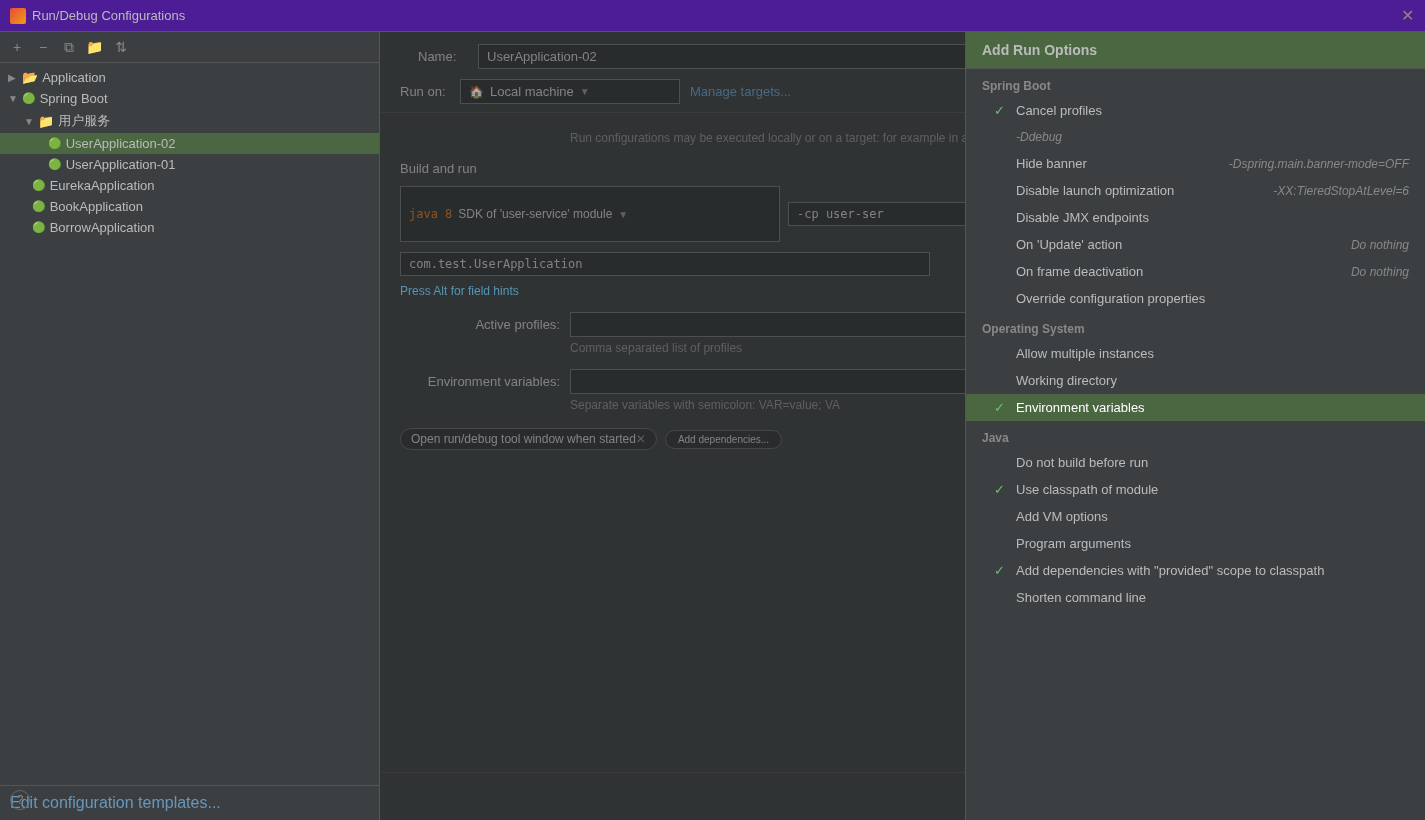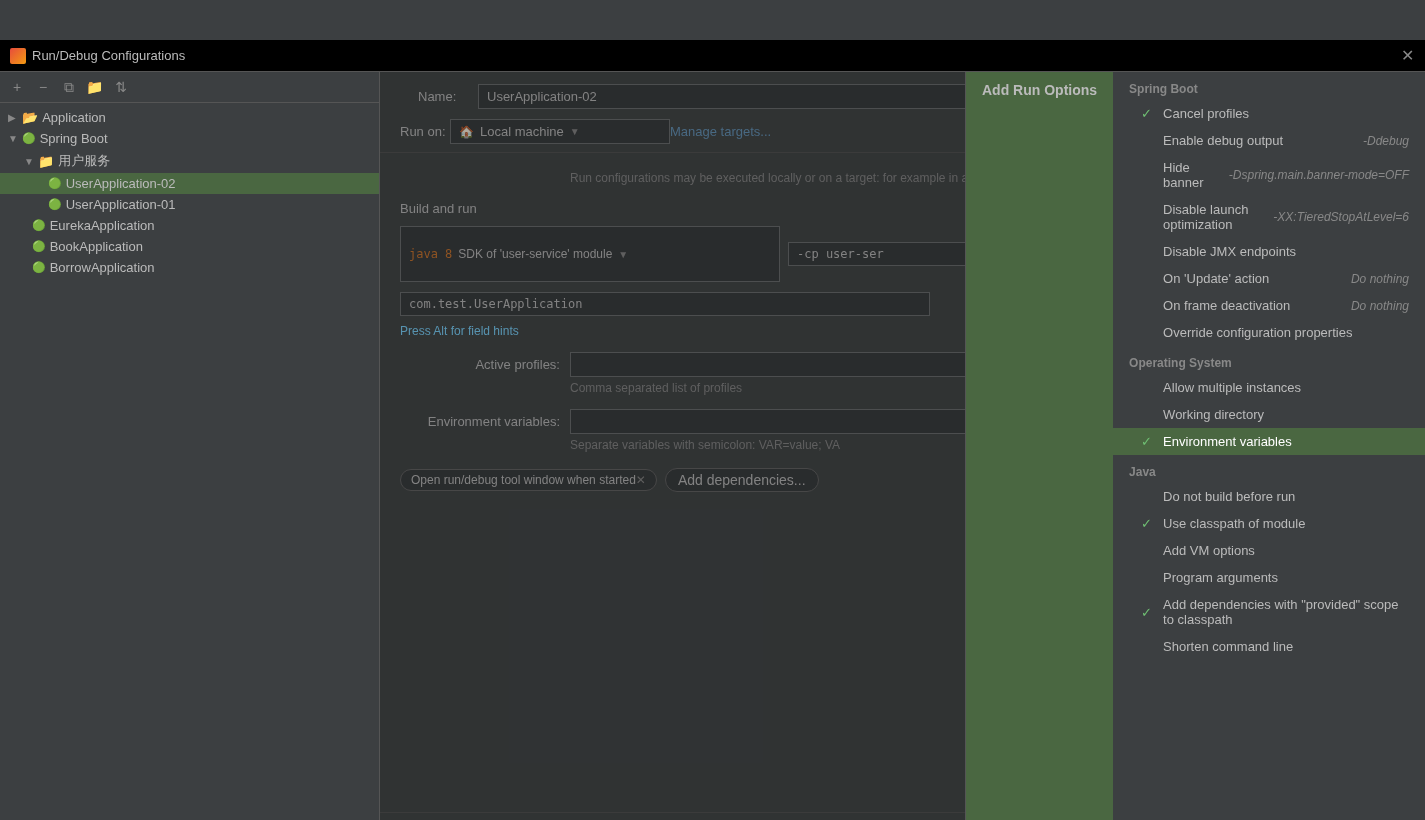--- a/index.html
+++ b/index.html
@@ -6,28 +6,27 @@
     body {
       font-family: 'Segoe UI', Arial, sans-serif;
       font-size: 13px;
       background: #3c3f41;
       color: #bbbbbb;
       width: 1425px;
       height: 820px;
       overflow: hidden;
     }
     .title-bar {
-      background: #000000;
+      background: #4c1d95;
       border-bottom: 1px solid #555;
       display: flex;
       align-items: center;
       justify-content: space-between;
       padding: 6px 10px;
       height: 32px;
-      margin-top: 40px;
     }
     .title-bar-left {
       display: flex;
       align-items: center;
       gap: 6px;
       font-size: 13px;
       color: #bbbbbb;
     }
     .title-bar-icon {
       width: 16px; height: 16px;
@@ -269,21 +268,21 @@
       color: #bbbbbb;
       display: flex;
       align-items: center;
     }
     .tag .close { cursor: pointer; color: #888; }
     .add-dep-btn {
       background: #3c3f41;
       border: 1px solid #666;
       border-radius: 12px;
       padding: 3px 12px;
-      font-size: 14px;
+      font-size: 10px;
       color: #bbbbbb;
       cursor: pointer;
     }
     .content-footer {
       padding: 10px 20px;
       border-top: 1px solid #555;
       display: flex;
       justify-content: flex-end;
       gap: 8px;
     }
@@ -304,21 +303,21 @@
     }
     .popup {
       position: absolute;
       right: 0;
       top: 0;
       bottom: 0;
       width: 460px;
       background: #3c3f41;
       border-left: 1px solid #555;
       display: flex;
-      flex-direction: row;
+      flex-direction: column;
       z-index: 20;
     }
     .popup-header {
       background: #4a6741;
       padding: 10px 16px;
       font-size: 14px;
       font-weight: bold;
       color: #bbbbbb;
       border-bottom: 1px solid #555;
     }
@@ -465,21 +464,21 @@
         </div>
         <div class="store-project-row">
           <div class="checkbox-wrap">
             <div class="cb"></div>
             <span>Store as project file</span>
             <span class="gear-icon">⚙</span>
           </div>
         </div>
       </div>
 
-      <div style="display:flex; align-items:center; gap:0; margin-top:10px;">
+      <div style="display:flex; align-items:center; gap:10px; margin-top:10px;">
         <span style="color:#bbbbbb; min-width:50px;">Run on:</span>
         <div class="run-on-select">
           <span class="home-icon">🏠</span>
           <span>Local machine</span>
           <span class="drop-arrow">▼</span>
         </div>
         <span class="manage-targets">Manage targets...</span>
         <span style="color:#888; font-size:12px; margin-left:auto;">:TimezoneShift</span>
       </div>
     </div>
@@ -537,21 +536,20 @@
 
         <div class="popup-section-label">Spring Boot</div>
 
         <div class="popup-item">
           <span class="check">✓</span>
           <span class="item-label">Cancel profiles</span>
           <span class="item-hint"></span>
         </div>
         <div class="popup-item">
           <span class="check"></span>
-          <span class="item-label">Enable debug output</span>
           <span class="item-hint">-Ddebug</span>
         </div>
         <div class="popup-item">
           <span class="check"></span>
           <span class="item-label">Hide banner</span>
           <span class="item-hint">-Dspring.main.banner-mode=OFF</span>
         </div>
         <div class="popup-item">
           <span class="check"></span>
           <span class="item-label">Disable launch optimization</span>

